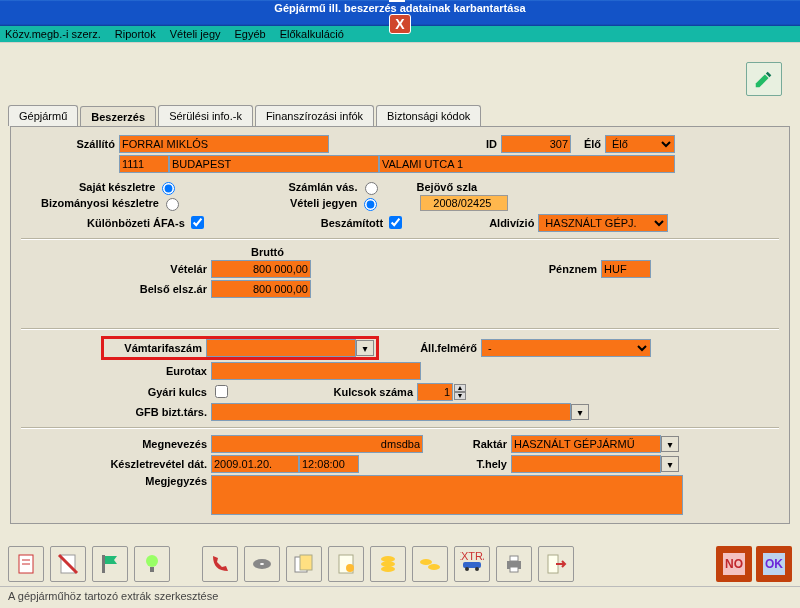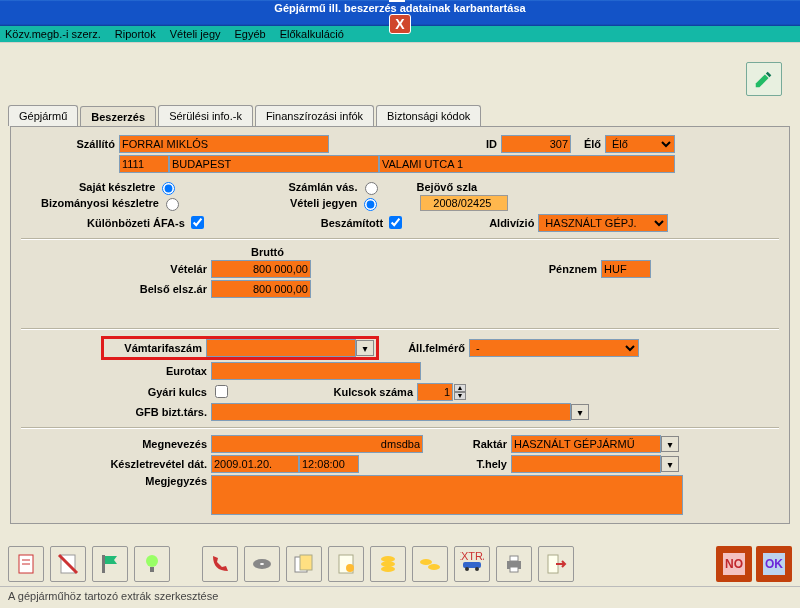--- a/index.html
+++ b/index.html
@@ -143,21 +143,21 @@
 
   <div class="hr" style="margin-top:30px"></div>
 
   <div class="row">
     <div style="width:80px"></div>
     <div class="highlight-red">
       <span class="lbl" style="width:100px">Vámtarifaszám</span>
       <input type="text" style="width: 150px;" value="">
       <span class="picker-btn">▾</span>
     </div>
-    <div class="lbl" style="width:90px">Áll.felmérő</div>
+    <div class="lbl" style="width:102px">Áll.felmérő</div>
     <select style="width:170px"><option>-</option></select>
   </div>
 
   <div class="row">
     <div class="lbl" style="width:190px">Eurotax</div>
     <input type="text" style="width: 210px;" value="">
   </div>
 
   <div class="row">
     <div class="lbl" style="width:190px">Gyári kulcs</div>

